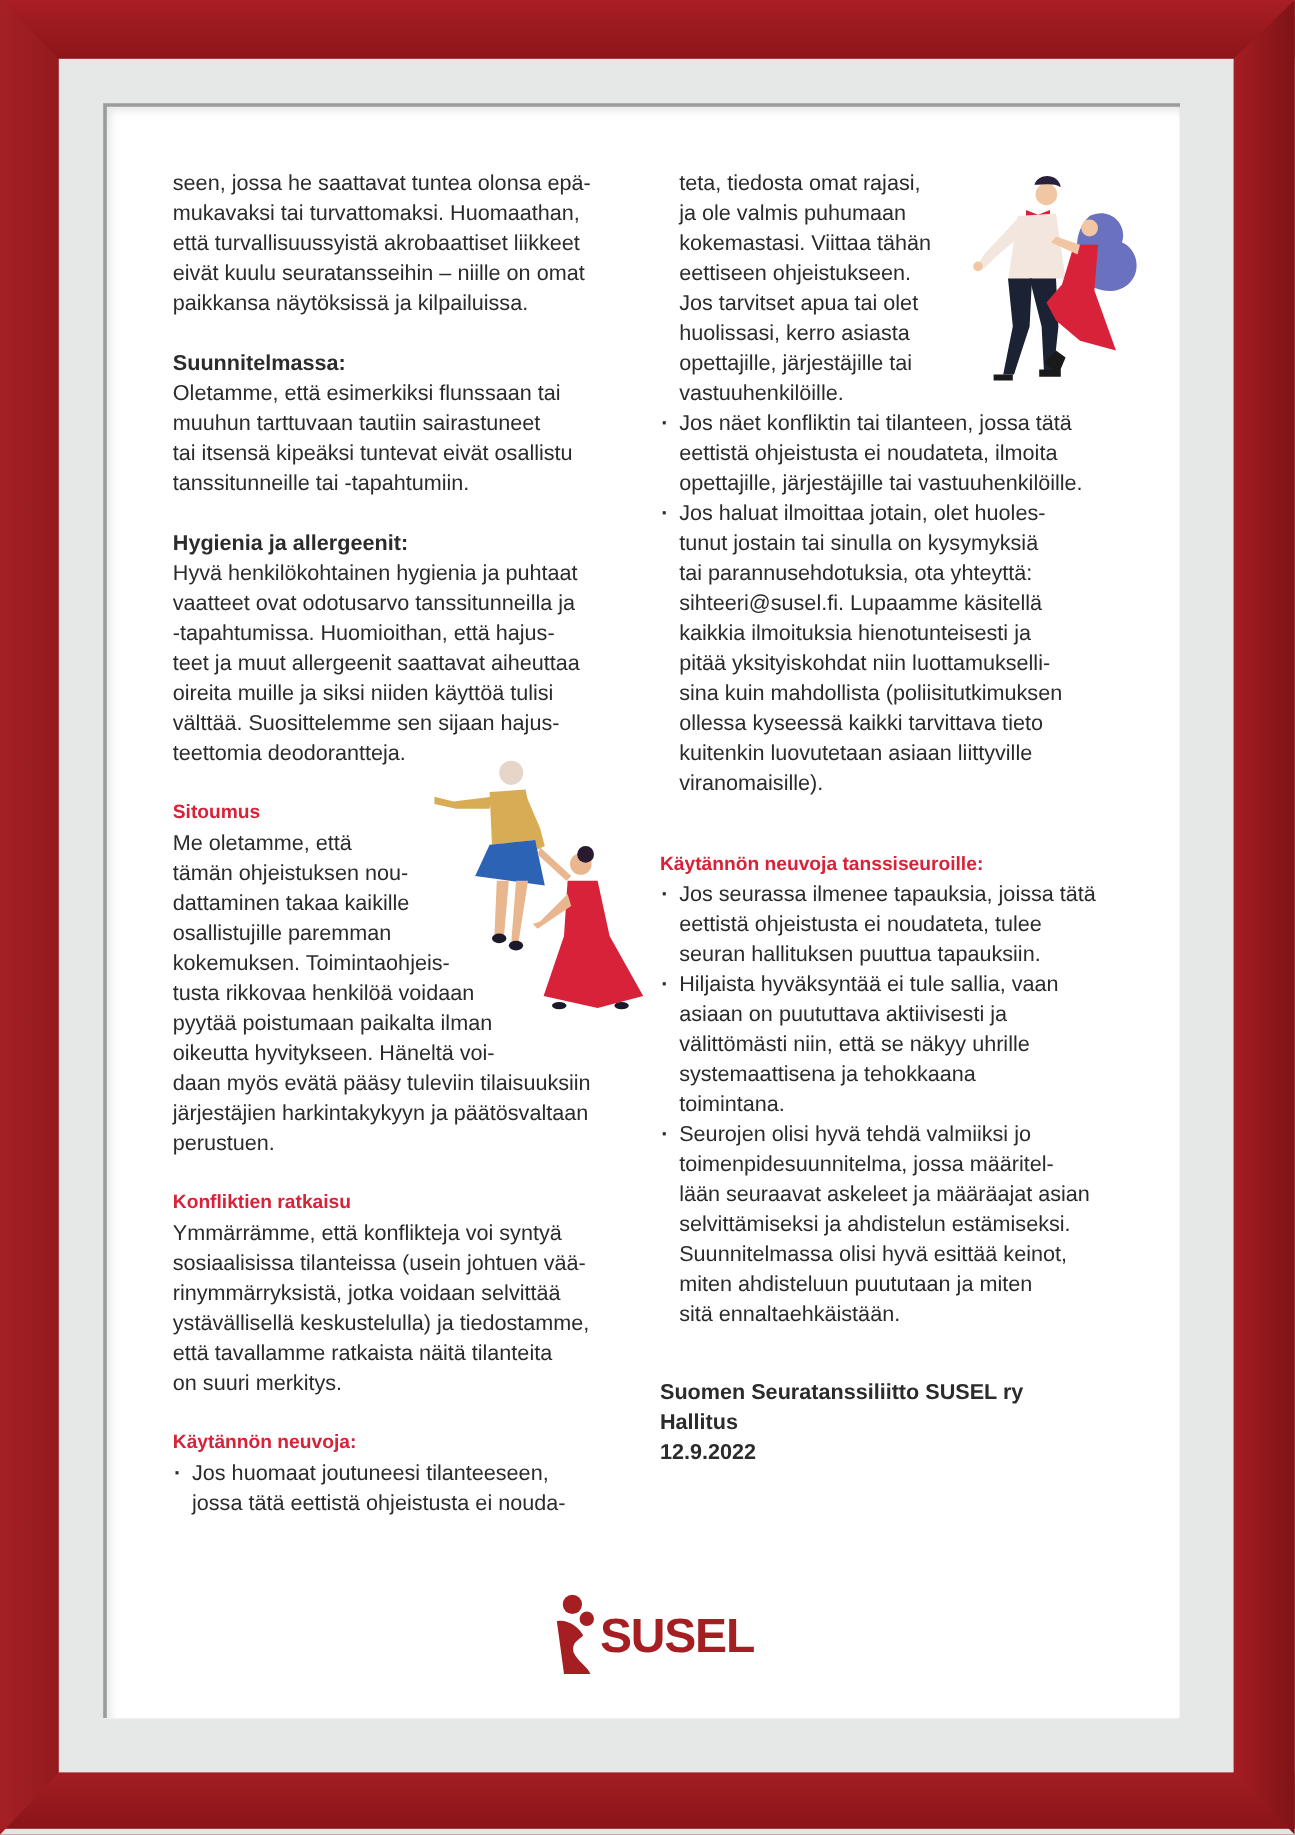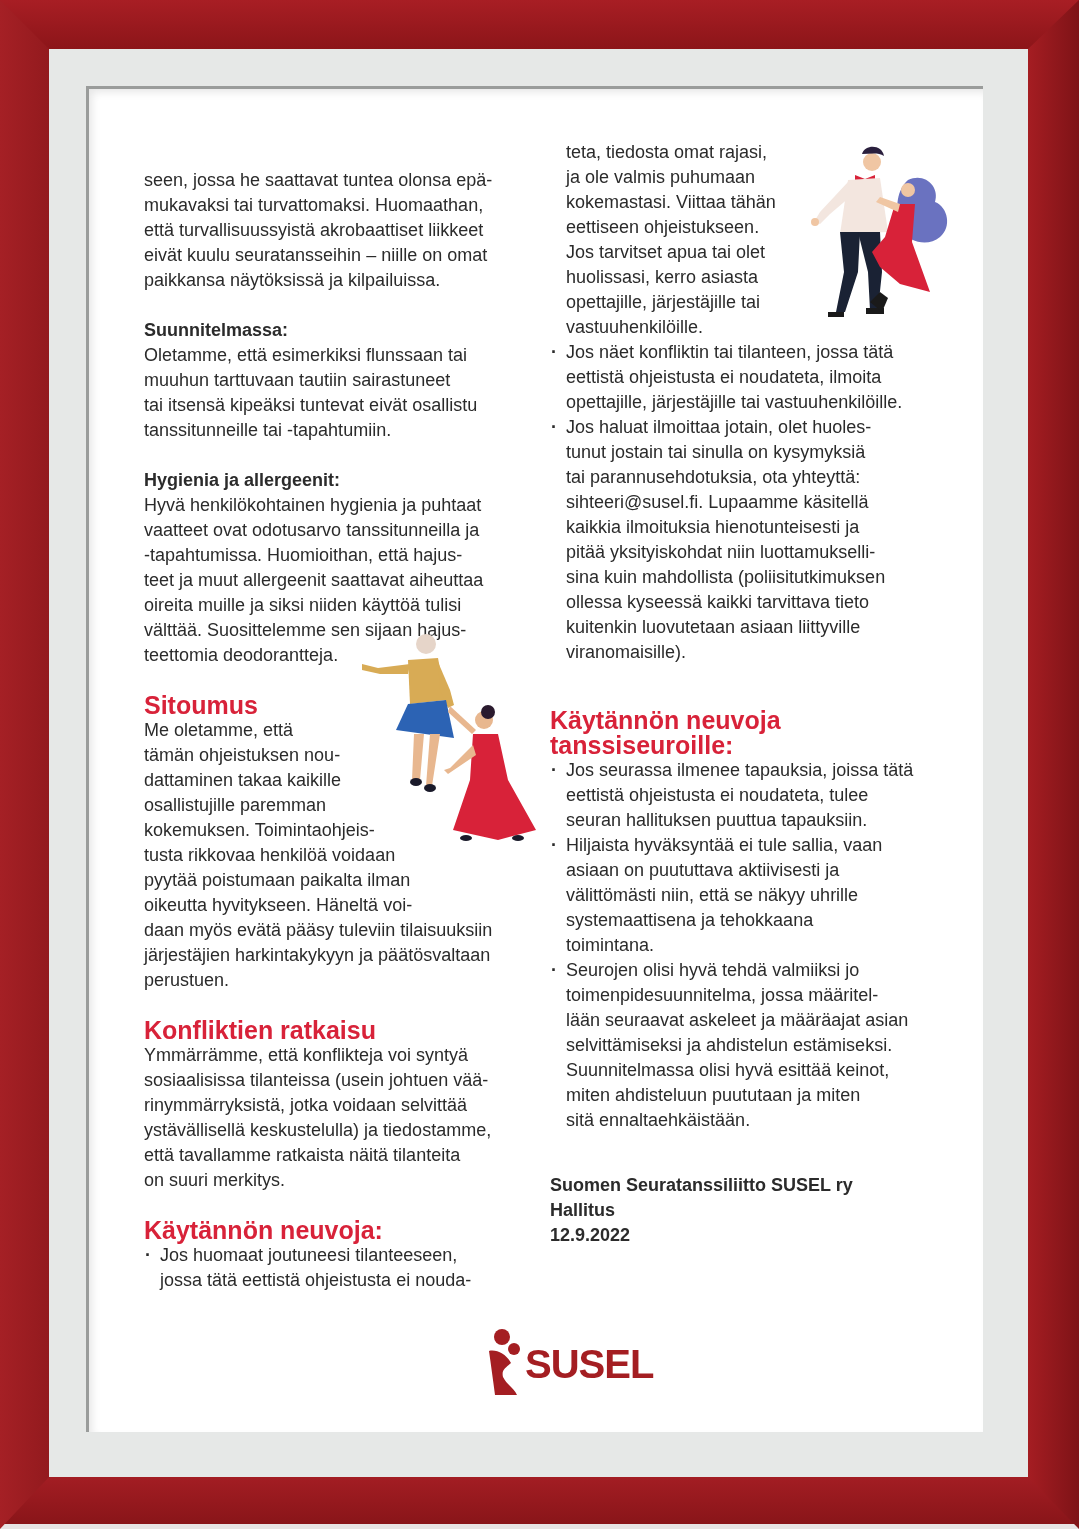--- a/index.html
+++ b/index.html
@@ -22,32 +22,32 @@
   .mat {
     position: absolute; left: 49px; top: 49px; width: 979px; height: 1428px;
     background: #e6e8e7;
   }
   .page {
     position: absolute; left: 86px; top: 86px; width: 897px; height: 1346px;
     background: #ffffff;
     box-shadow: inset 3px 3px 0 #9a9c9b, inset 6px 6px 8px rgba(0,0,0,0.10);
   }
   .col { position: absolute; top: 140px; color: #2b2b2b; font-size: 18px; line-height: 25px; }
-  .col-left { left: 144px; width: 385px; margin-top: 28px; }
+  .col-left { left: 144px; width: 385px; }
   .col-right { left: 550px; width: 390px; }
   .block { margin: 0 0 25px 0; }
   .p { white-space: pre-line; margin: 0; }
   .subhead { font-weight: bold; margin: 0; }
-  .heading { color: #d82239; font-weight: bold; font-size: 25px; margin: 0; line-height: 25px; }
+  .heading { color: #d82239; font-weight: bold; font-size: 16px; margin: 0; line-height: 25px; }
   ul.bullets { list-style: none; padding: 0; margin: 0; }
   ul.bullets li { position: relative; padding-left: 16px; white-space: pre-line; }
   ul.bullets li::before { content: "·"; position: absolute; left: 1px; top: 0; font-weight: bold; }
   .sign { font-weight: bold; white-space: pre-line; margin-top: 40px; }
   .illus { position: absolute; }
-  .logo { position: absolute; left: 487px; top: 1325px; width: 160px; height: 72px; }
+  .logo { position: absolute; left: 462px; top: 1325px; width: 160px; height: 72px; }
   .logo-text { position: absolute; left: 38px; top: 14px; font-size: 40px; font-weight: bold;
     color: #a41e22; letter-spacing: -1px; line-height: 50px; }
 </style>
 </head>
 <body>
 
 <div class="frame-top"></div>
 <div class="frame-bottom"></div>
 <div class="frame-left"></div>
 <div class="frame-right"></div>

